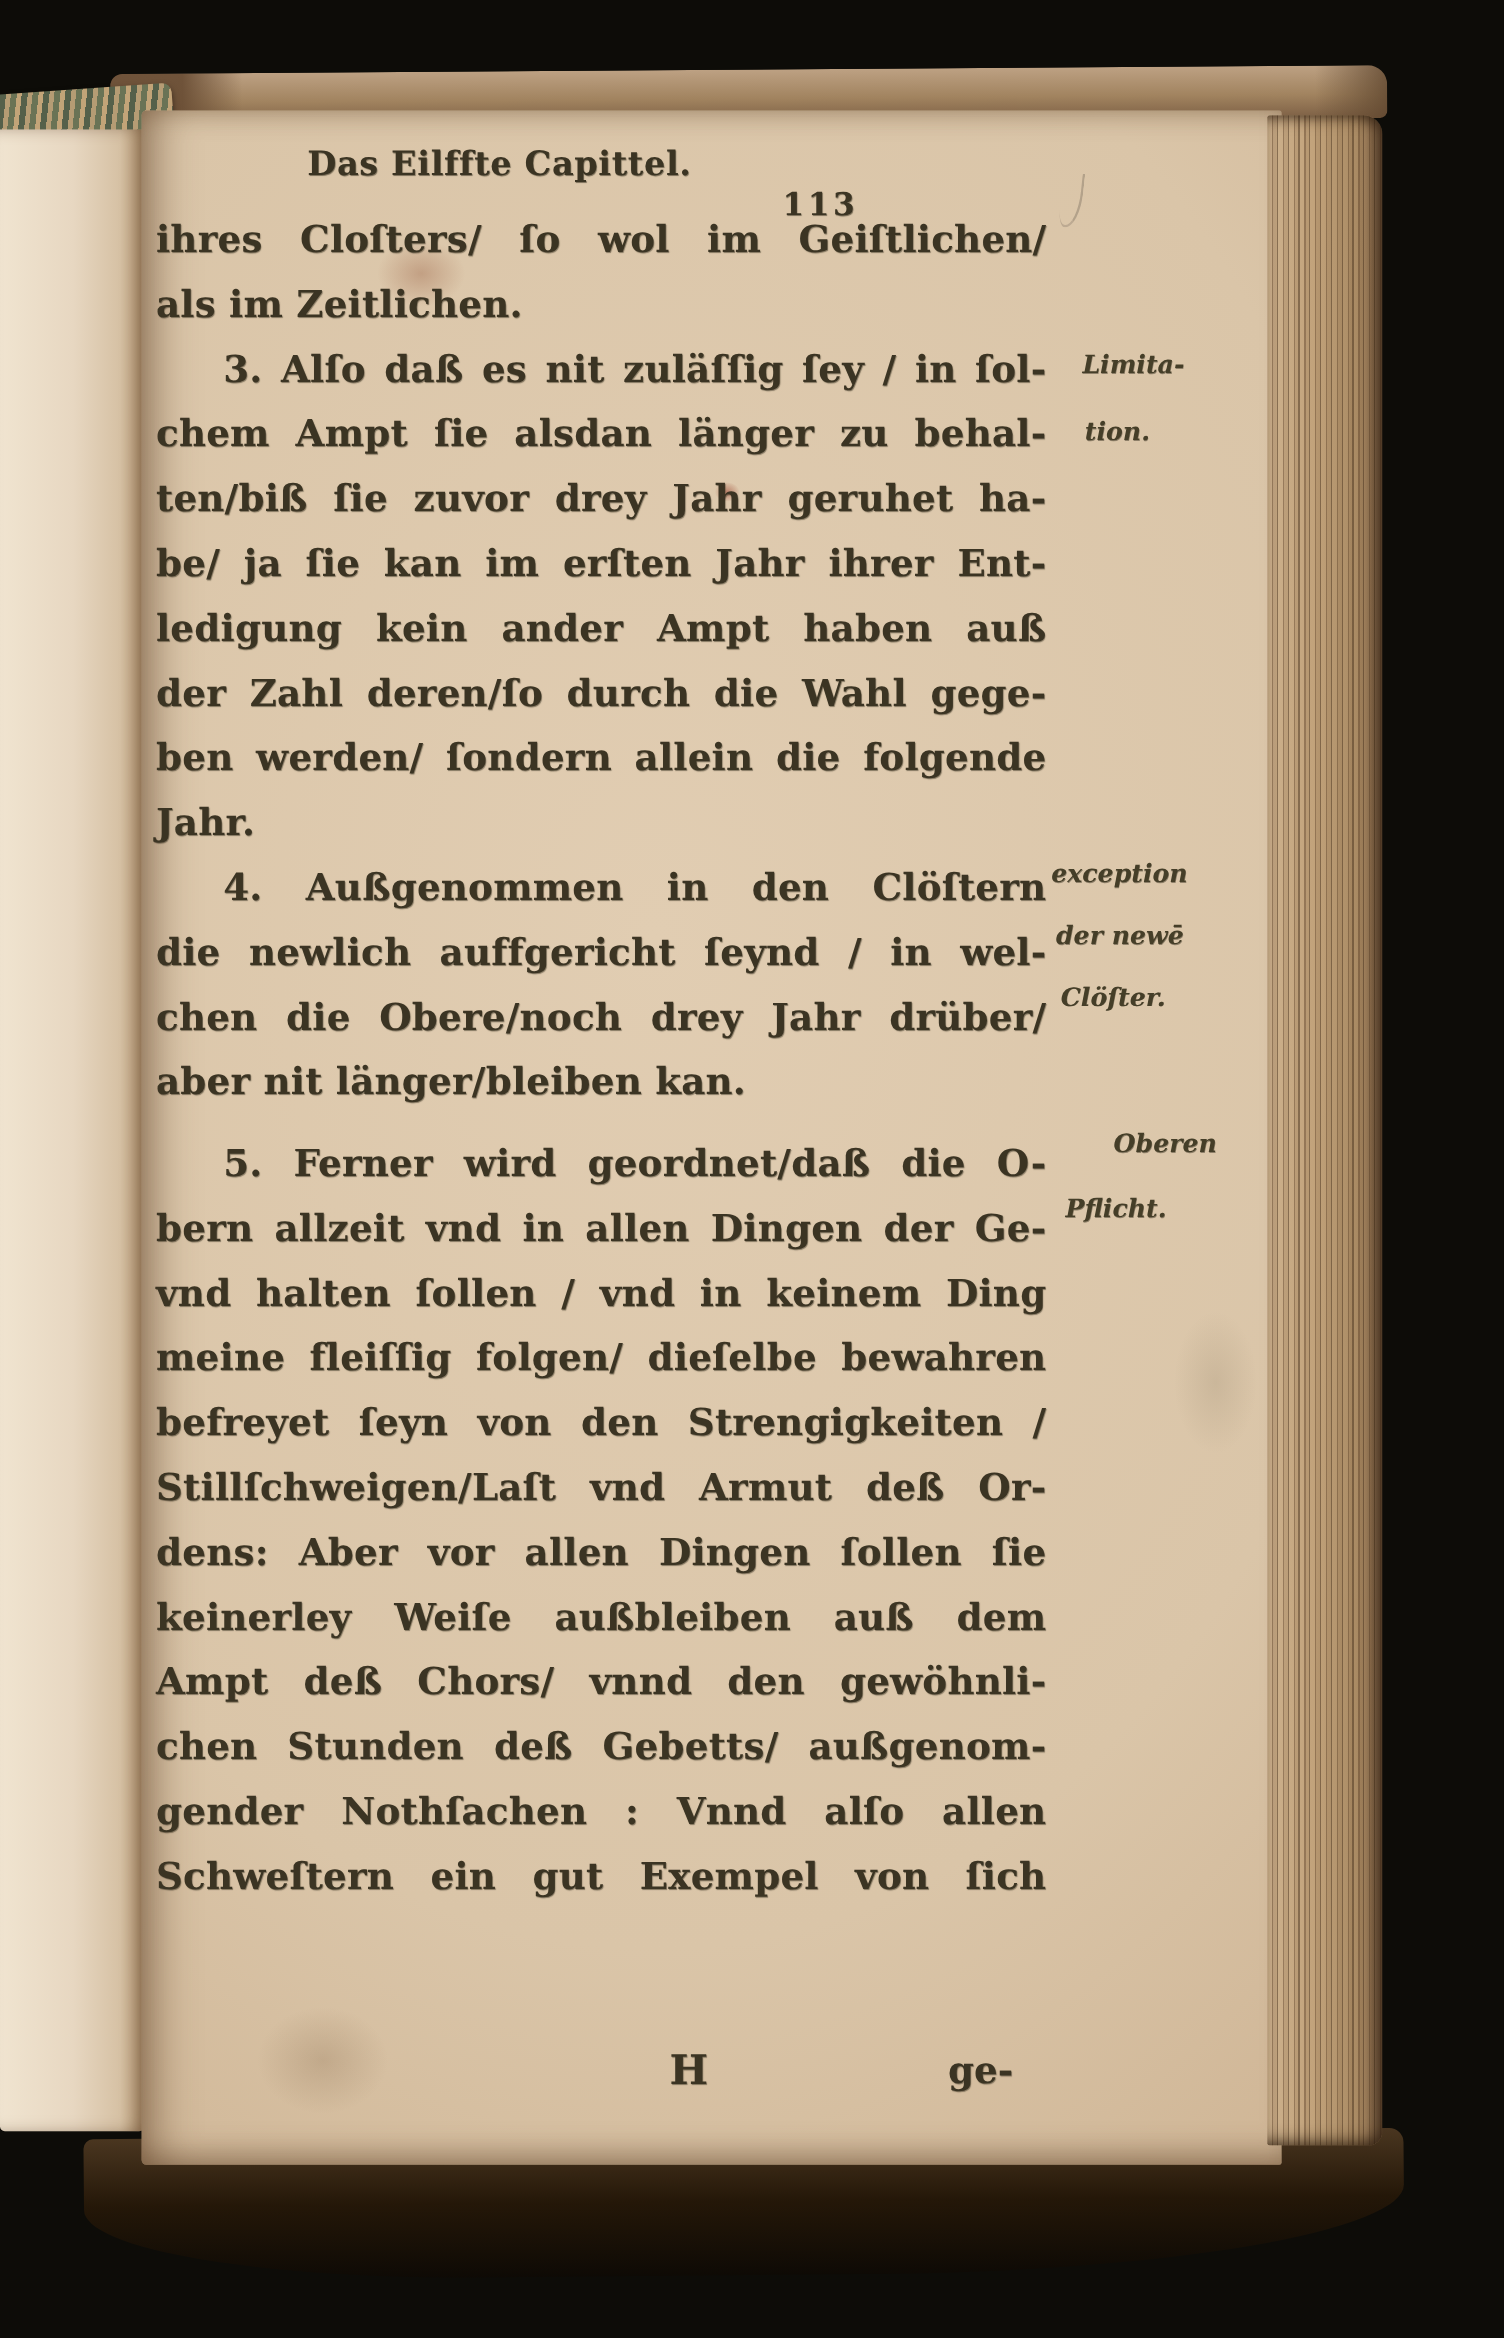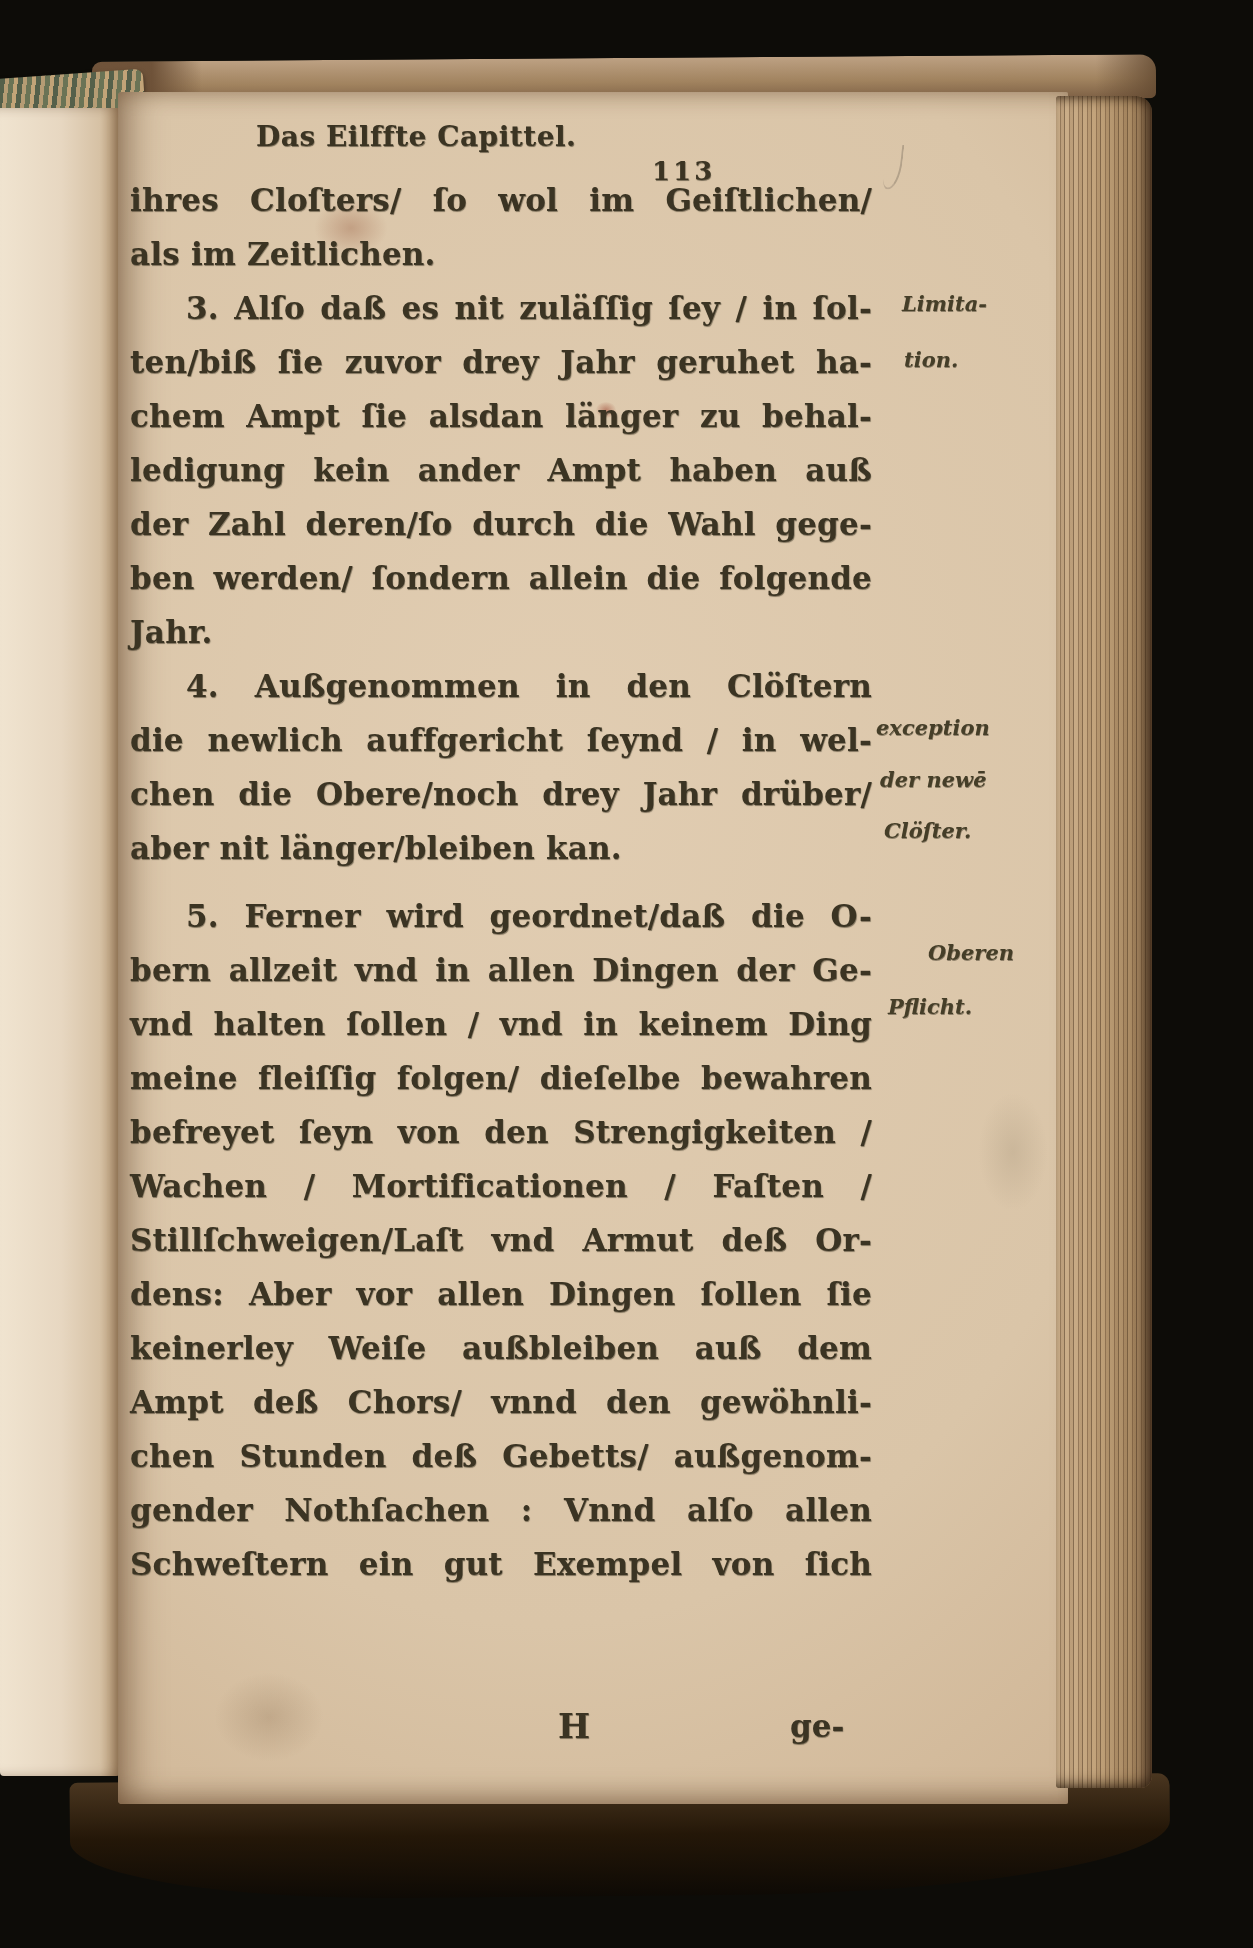--- a/index.html
+++ b/index.html
@@ -147,36 +147,36 @@
     <div class="pen-mark"></div>
 
     <div class="header-title">Das Eilffte Capittel.</div>
     <div class="page-num">113</div>
 
     <div class="textblock">
 
     <div class="line full">ihres Cloſters/ ſo wol im Geiſtlichen/</div>
         <div class="line">als im Zeitlichen.</div>
         <div class="line full indent">3. Alſo daß es nit zuläſſig ſey / in ſol-</div>
+        <div class="line full">chem Ampt ſie alsdan länger zu behal-</div>
         <div class="line full">ten/biß ſie zuvor drey Jahr geruhet ha-</div>
-        <div class="line full">chem Ampt ſie alsdan länger zu behal-</div>
+        <div class="line full">be/ ja ſie kan im erſten Jahr ihrer Ent-</div>
         <div class="line full">ledigung kein ander Ampt haben auß</div>
         <div class="line full">der Zahl deren/ſo durch die Wahl gege-</div>
         <div class="line full">ben werden/ ſondern allein die folgende</div>
         <div class="line">Jahr.</div>
         <div class="line full indent">4. Außgenommen in den Clöſtern</div>
         <div class="line full">die newlich auffgericht ſeynd / in wel-</div>
         <div class="line full">chen die Obere/noch drey Jahr drüber/</div>
         <div class="line">aber nit länger/bleiben kan.</div>
         <div class="line full indent gap">5. Ferner wird geordnet/daß die O-</div>
         <div class="line full">bern allzeit vnd in allen Dingen der Ge-</div>
         <div class="line full">vnd halten ſollen / vnd in keinem Ding</div>
         <div class="line full">meine fleiſſig folgen/ dieſelbe bewahren</div>
         <div class="line full">befreyet ſeyn von den Strengigkeiten /</div>
-        <div class="line full">Wachen / Mortificationen / Faſten /</div>
         <div class="line full">Stillſchweigen/Laſt vnd Armut deß Or-</div>
         <div class="line full">dens: Aber vor allen Dingen ſollen ſie</div>
         <div class="line full">keinerley Weiſe außbleiben auß dem</div>
         <div class="line full">Ampt deß Chors/ vnnd den gewöhnli-</div>
         <div class="line full">chen Stunden deß Gebetts/ außgenom-</div>
         <div class="line full">gender Nothſachen : Vnnd alſo allen</div>
         <div class="line full">Schweſtern ein gut Exempel von ſich</div>
       </div>
 
     <div>

